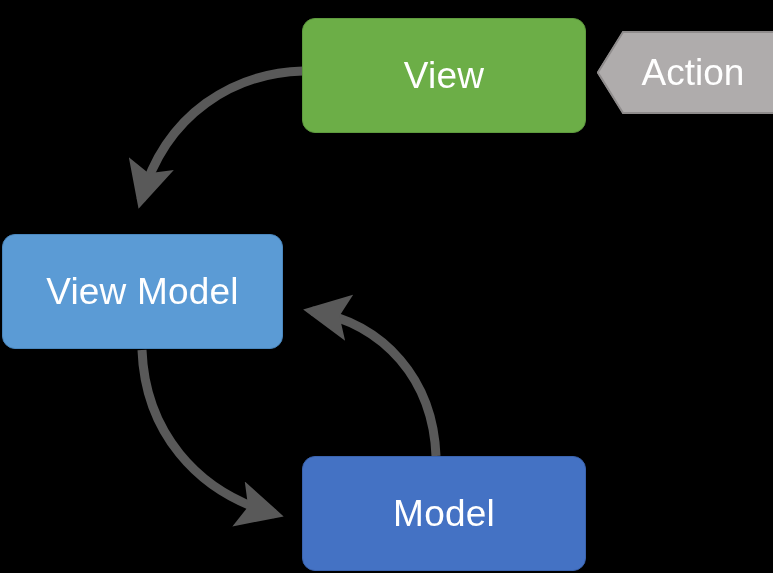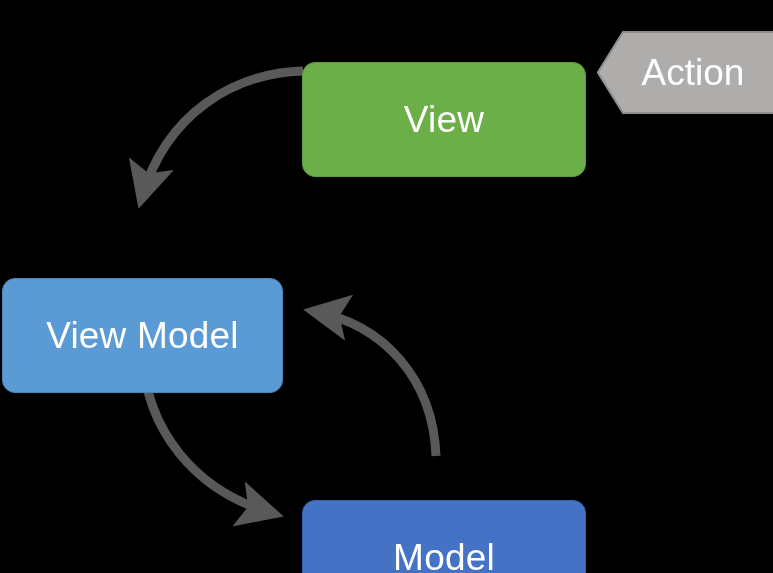--- a/index.html
+++ b/index.html
@@ -29,21 +29,20 @@
     position: absolute;
     box-sizing: border-box;
     display: flex;
     align-items: center;
     justify-content: center;
     color: #ffffff;
     border-radius: 13px;
     font-weight: 400;
     letter-spacing: 0.2px;
     z-index: 2;
-    margin-top: 44px;
   }
   .node-label {
     display: block;
     line-height: 1;
     white-space: nowrap;
   }
 
   
   #node-view {
     left: 302px;

